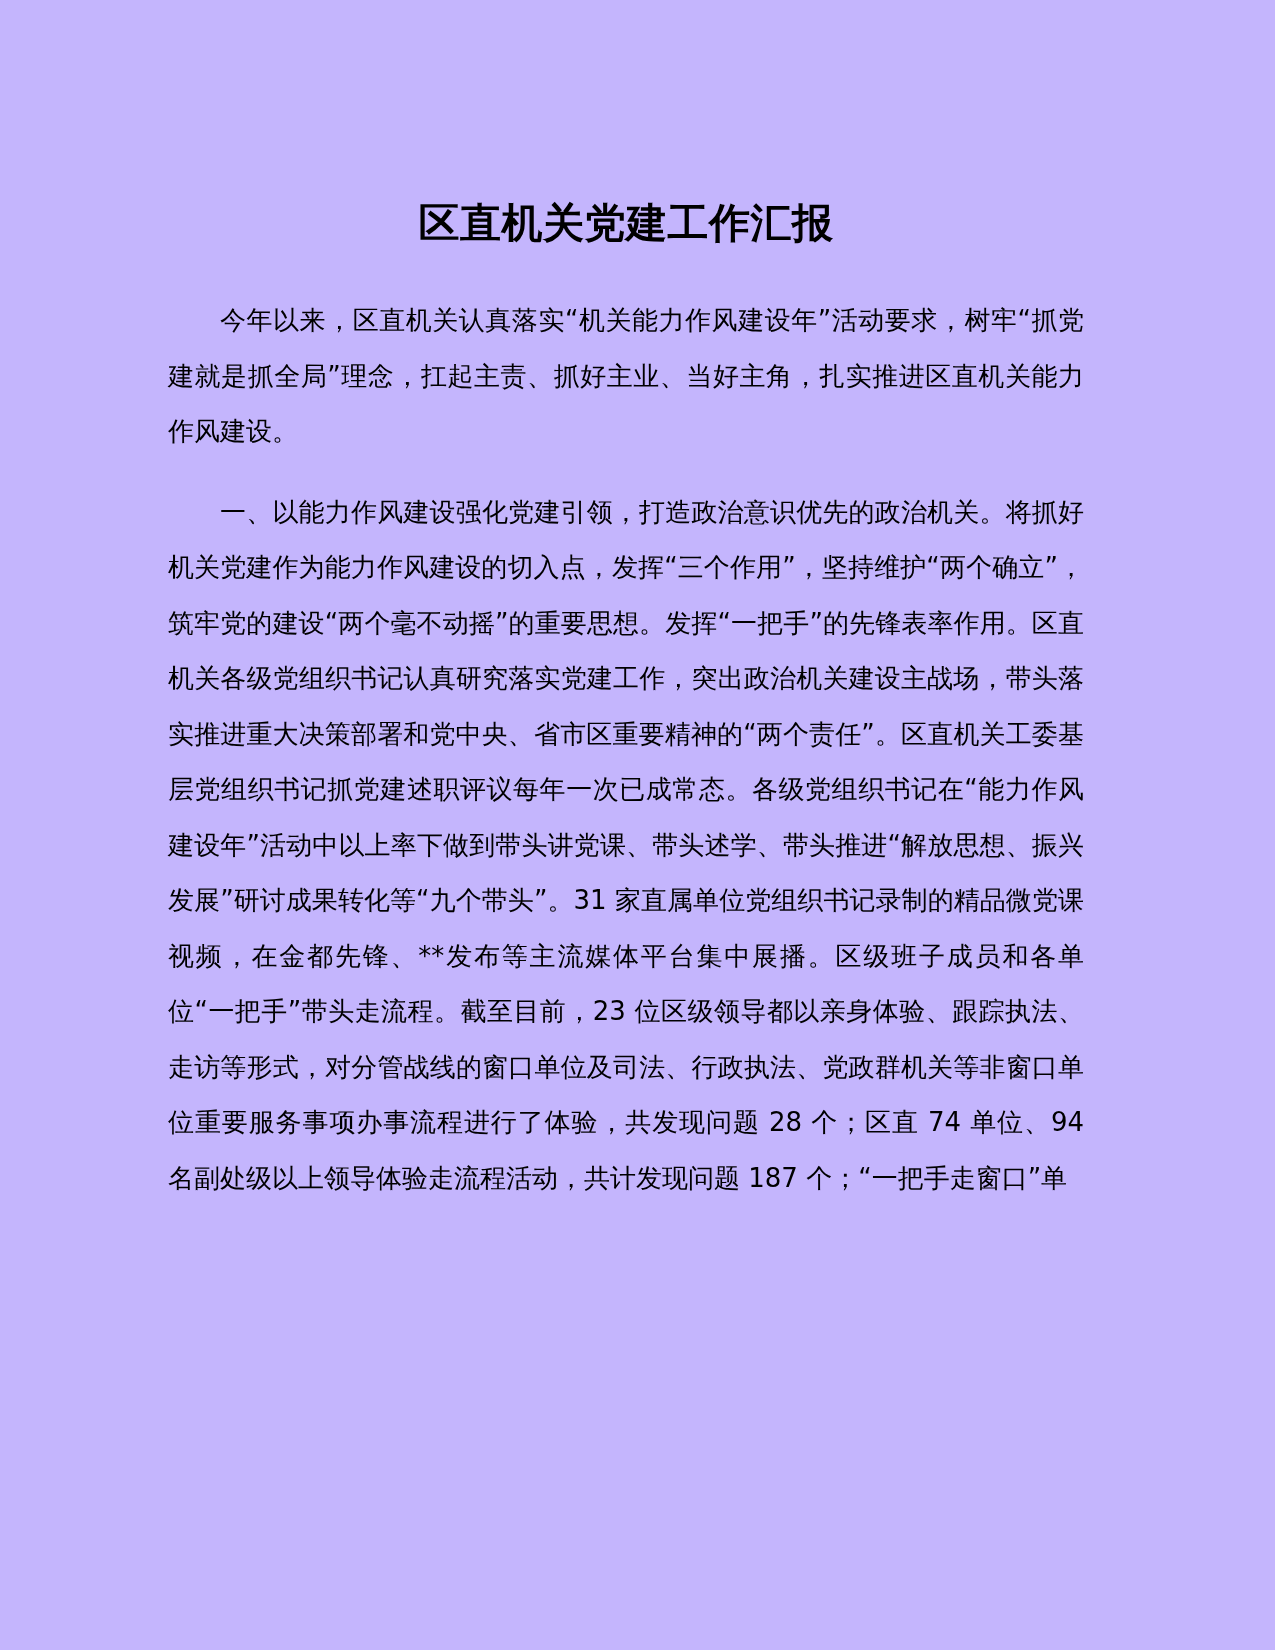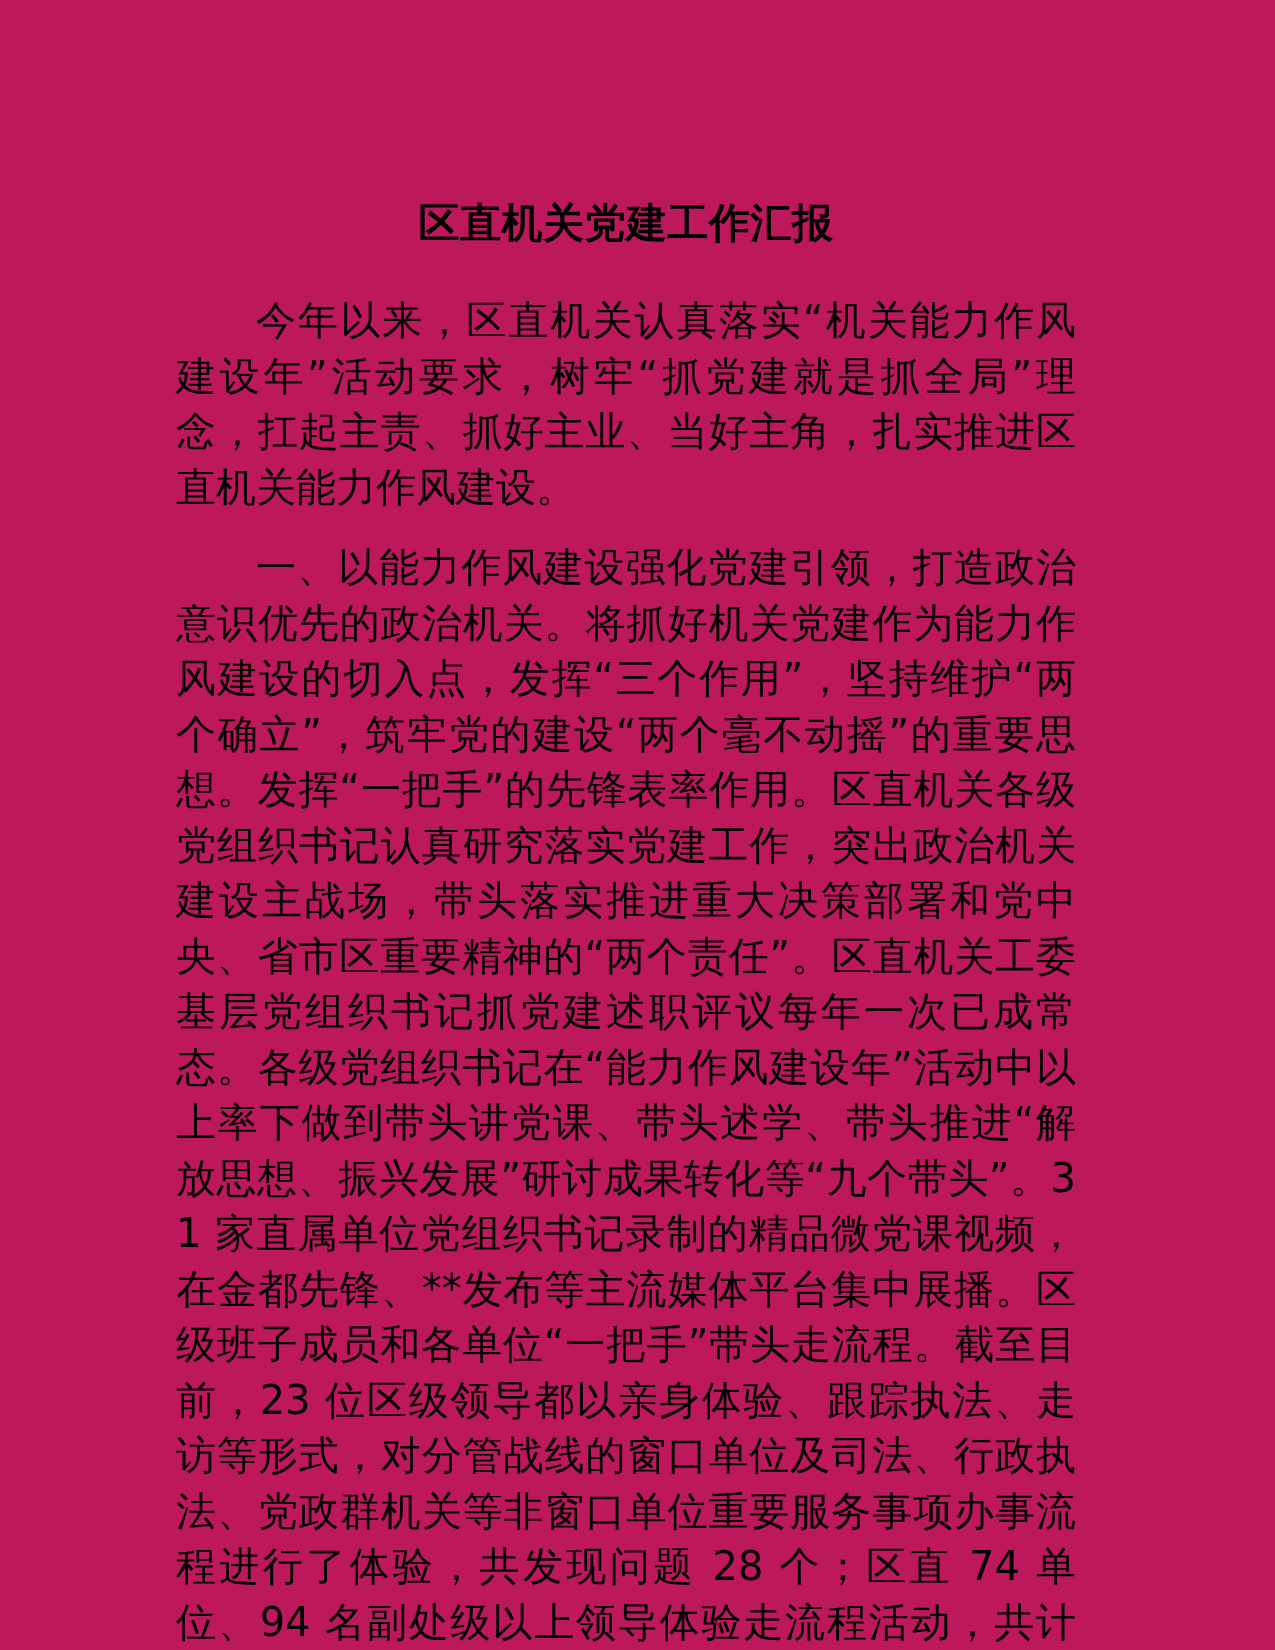--- a/index.html
+++ b/index.html
@@ -9,21 +9,21 @@
   }
   body {
     font-family: "DejaVu Sans", "Liberation Sans", sans-serif;
     color: #000000;
   }
   .page {
     position: relative;
     width: 1275px;
     height: 1650px;
     margin: 0 auto;
-    background: #be185d;
+    background: #c4b5fd;
     box-sizing: border-box;
     overflow: hidden;
   }
   .doc-body {
     position: absolute;
     left: 160px;
     top: 0;
     width: 932px;
   }
   .doc-title {
@@ -31,26 +31,26 @@
     font-weight: bold;
     text-align: center;
     line-height: 1.35;
     letter-spacing: 0.5px;
     margin: 0;
     padding-top: 196px;
     padding-bottom: 0;
     white-space: nowrap;
   }
   .para {
-    font-size: 40px;
+    font-size: 26px;
     line-height: 55.5px;
     text-align: justify;
     text-justify: inter-ideograph;
     text-indent: 2em;
-    margin: 16px;
+    margin: 8px;
     padding: 0;
     word-break: break-all;
     letter-spacing: 0px;
   }
   .para.first {
     margin-top: 42px;
   }
   .para.next {
     margin-top: 25px;
   }

